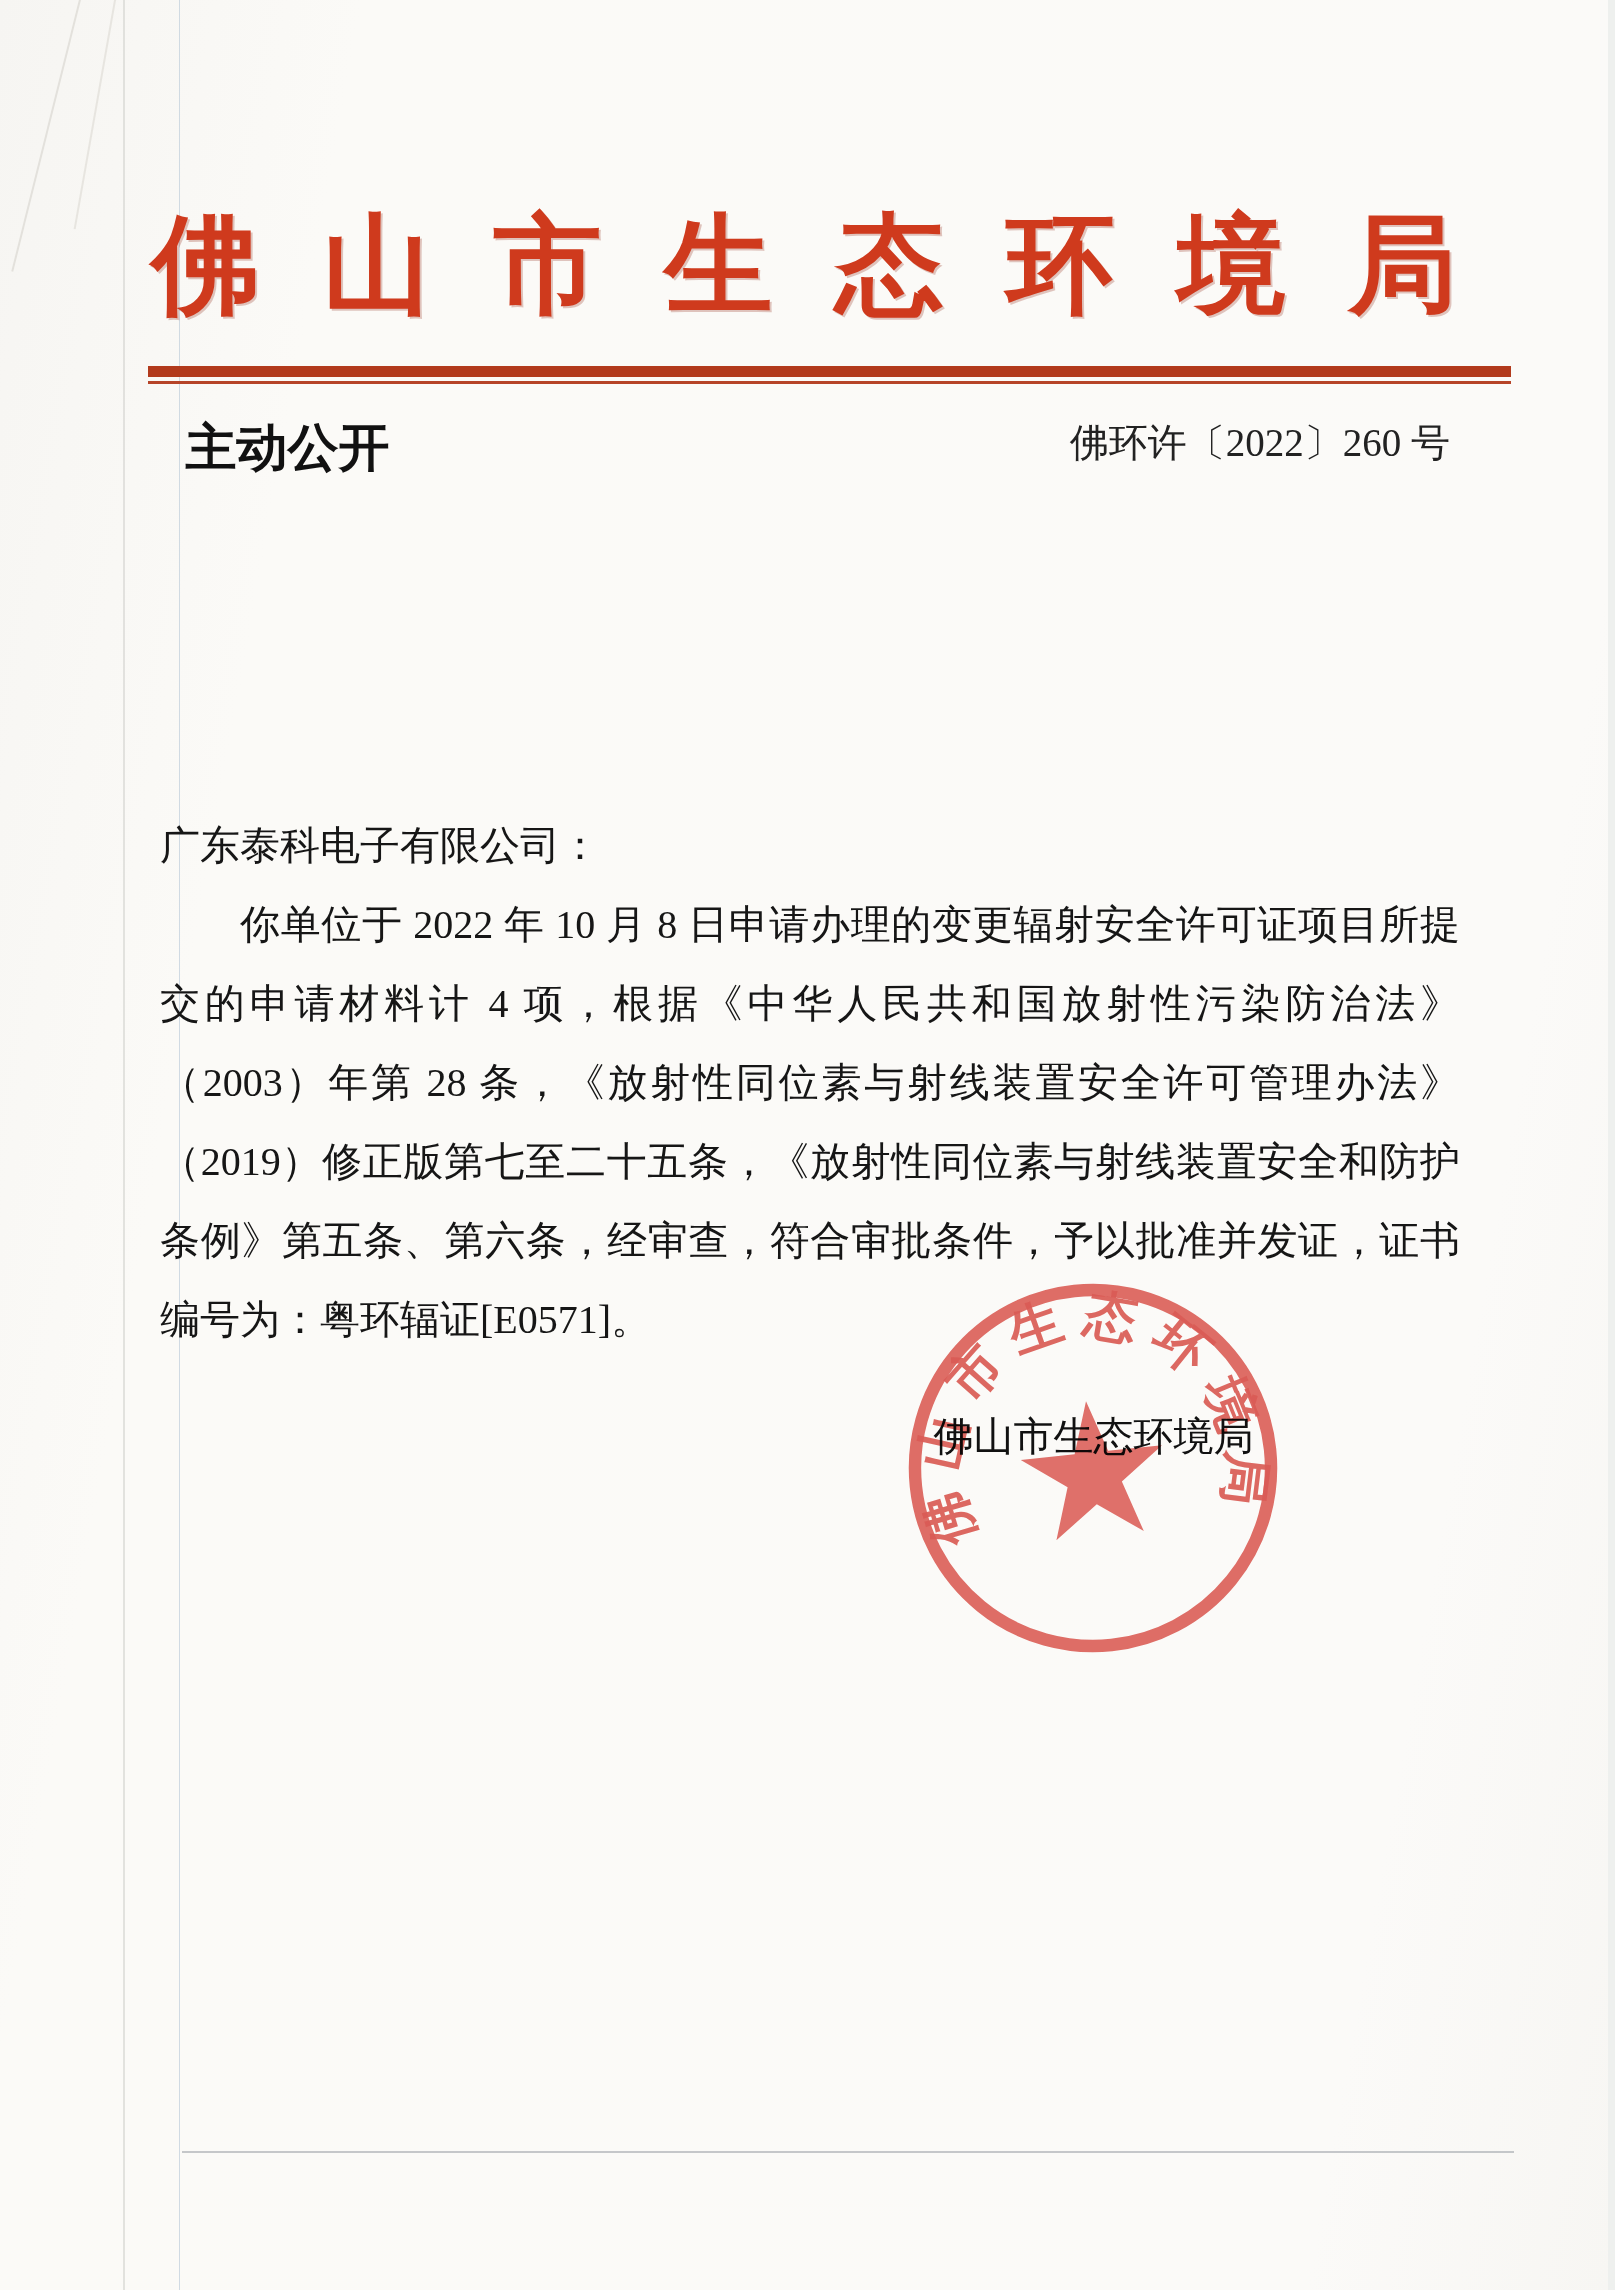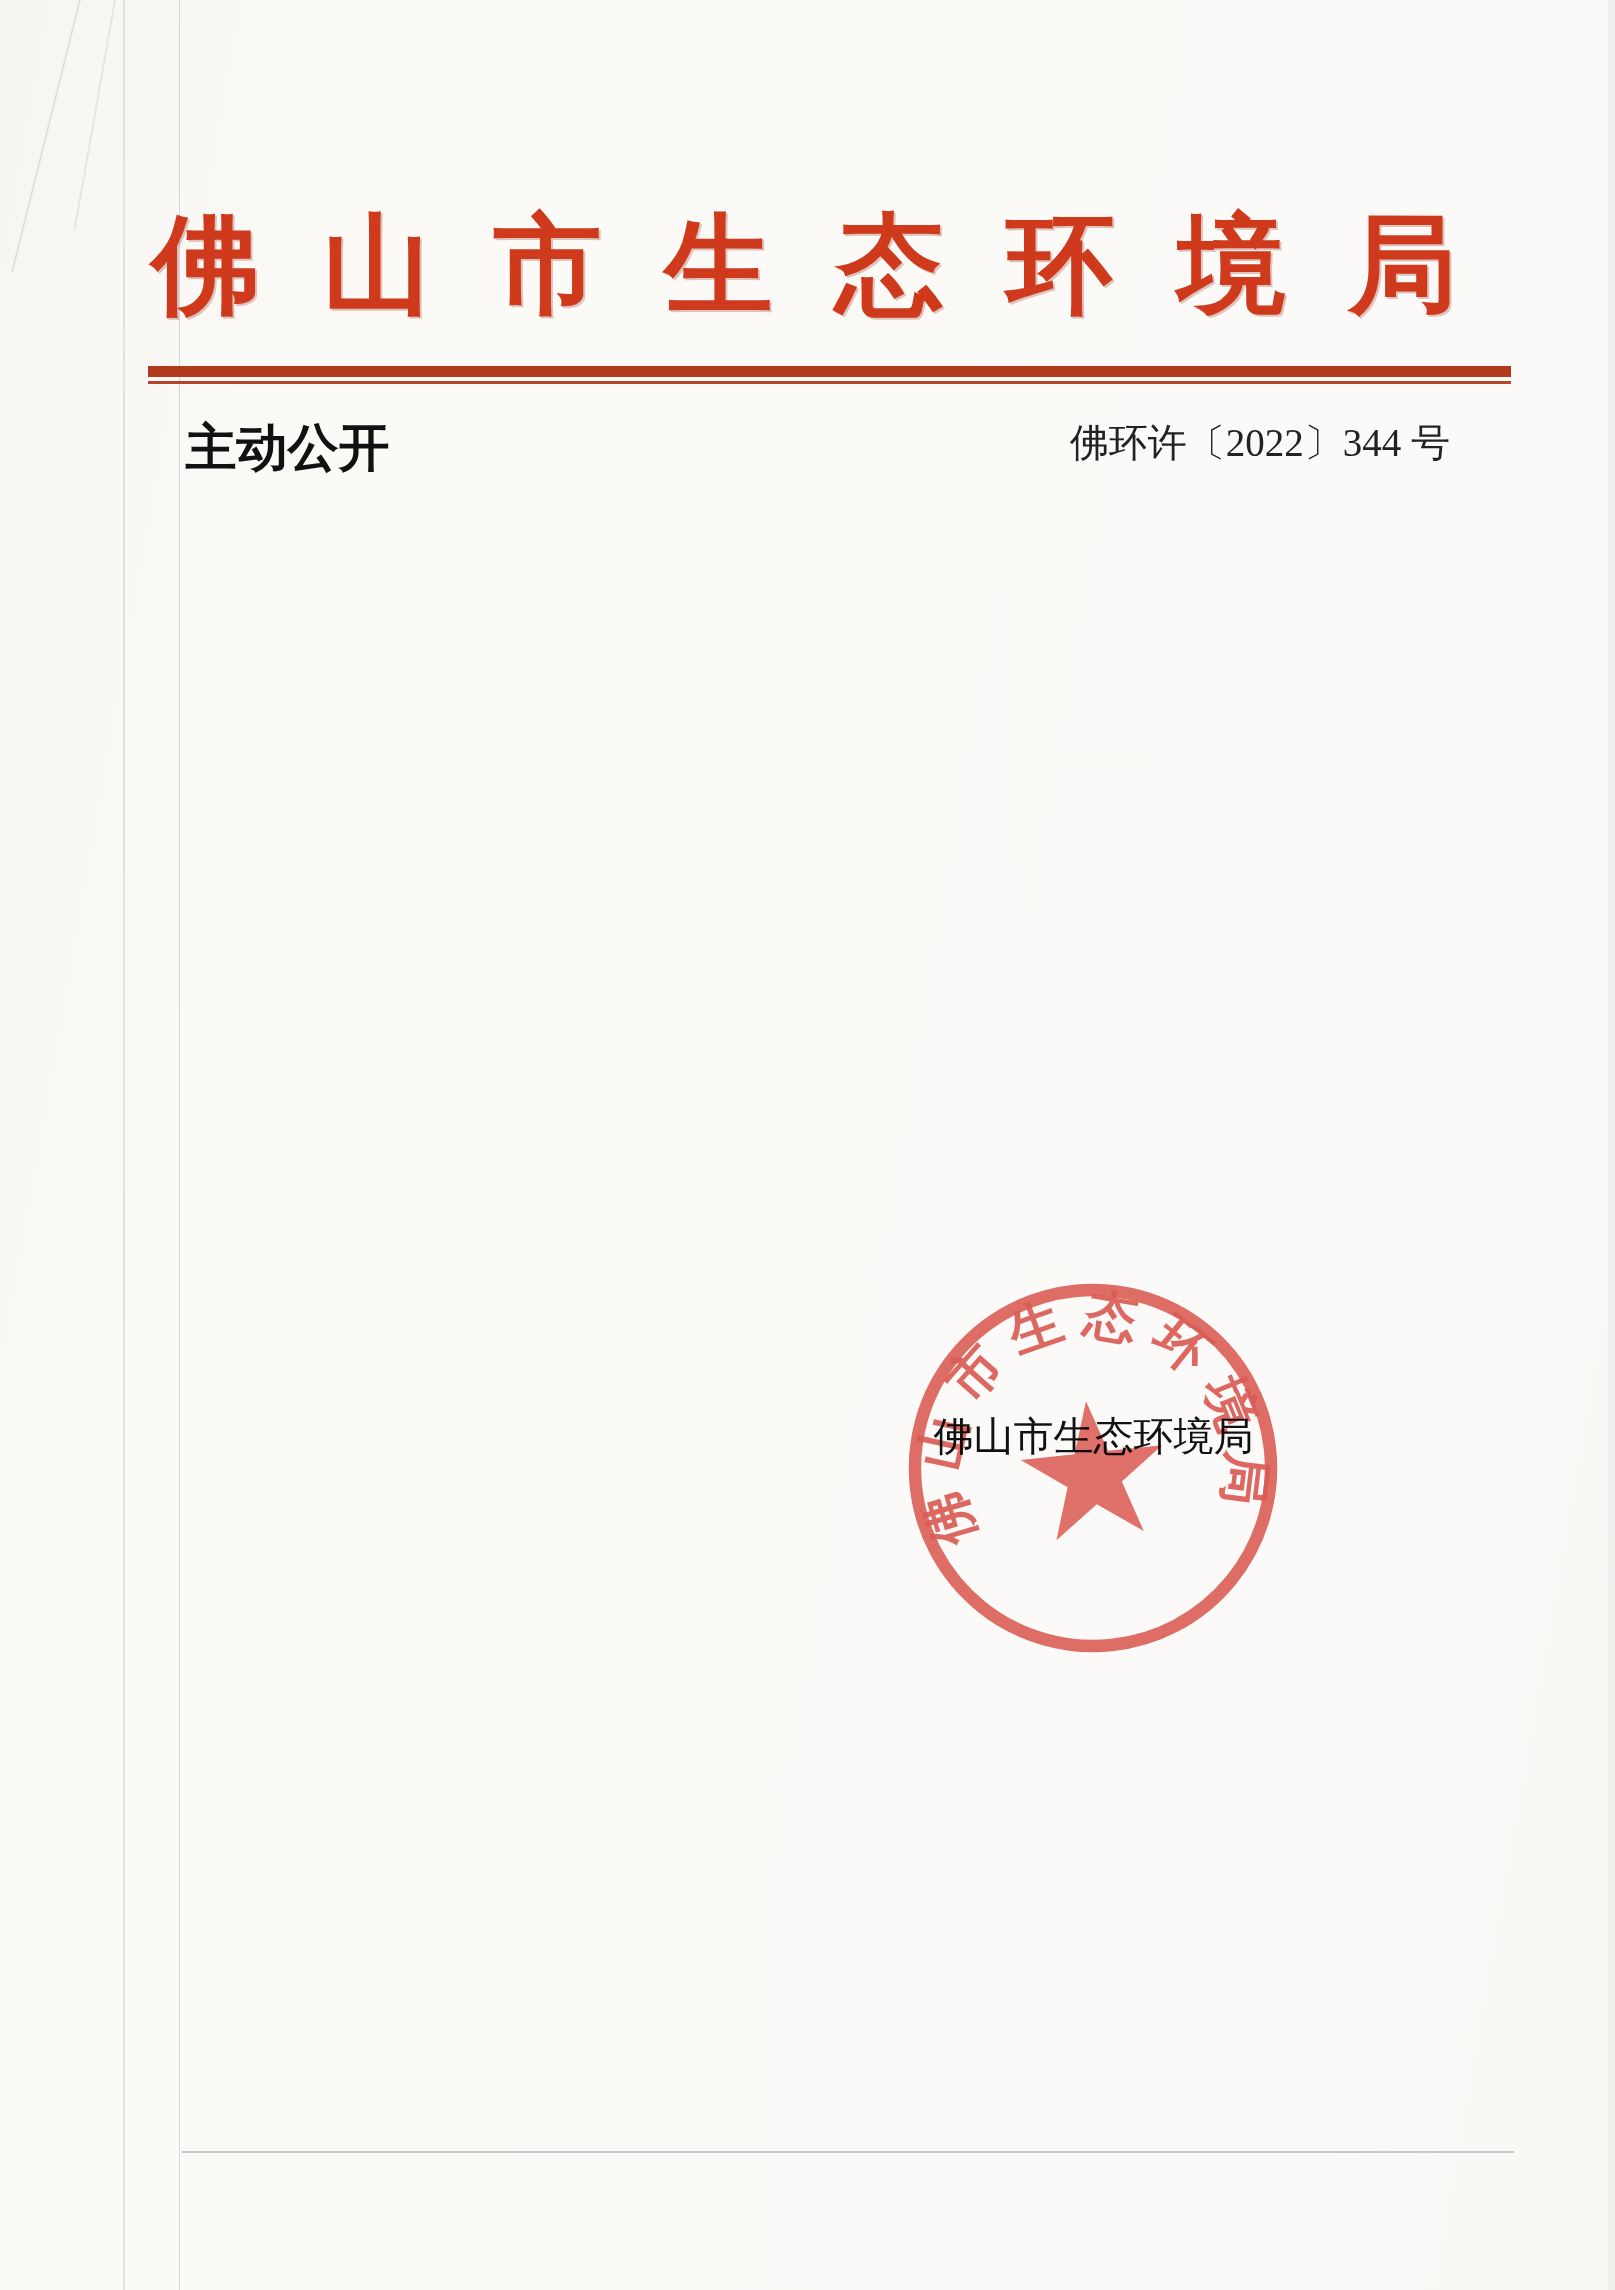--- a/index.html
+++ b/index.html
@@ -84,24 +84,28 @@
   <div class="streak-1"></div>
   <div class="streak-2"></div>
   <div class="scanline-bottom"></div>
 
   <div class="masthead">佛山市生态环境局</div>
   <div class="rule-thick"></div>
   <div class="rule-thin"></div>
 
   <div class="meta-row">
     <span class="classification">主动公开</span>
-    <span class="doc-number">佛环许〔2022〕344 号</span>
+    <span class="doc-number">佛环许〔2022〕260 号</span>
   </div>
 
 
+  <div class="body-text">
+    <div class="salutation">广东泰科电子有限公司：</div>
+    <div class="main-paragraph">你单位于 2022 年 10 月 8 日申请办理的变更辐射安全许可证项目所提交的申请材料计 4 项，根据《中华人民共和国放射性污染防治法》（2003）年第 28 条，《放射性同位素与射线装置安全许可管理办法》（2019）修正版第七至二十五条，《放射性同位素与射线装置安全和防护条例》第五条、第六条，经审查，符合审批条件，予以批准并发证，证书编号为：粤环辐证[E0571]。</div>
+  </div>
 
   <div class="signature-block">
     <div class="signature-org">佛山市生态环境局</div>
   </div>
 
   <svg class="stamp" viewBox="0 0 420 420" xmlns="http://www.w3.org/2000/svg" aria-hidden="true">
     <defs>
       <path id="sealTextArc" d="M 95.3 290.3 A 140 140 0 1 1 324.7 290.3" fill="none"></path>
     </defs>
     <circle cx="210" cy="210" r="186" fill="none" stroke="#d8413a" stroke-width="13" opacity="0.9"></circle>

